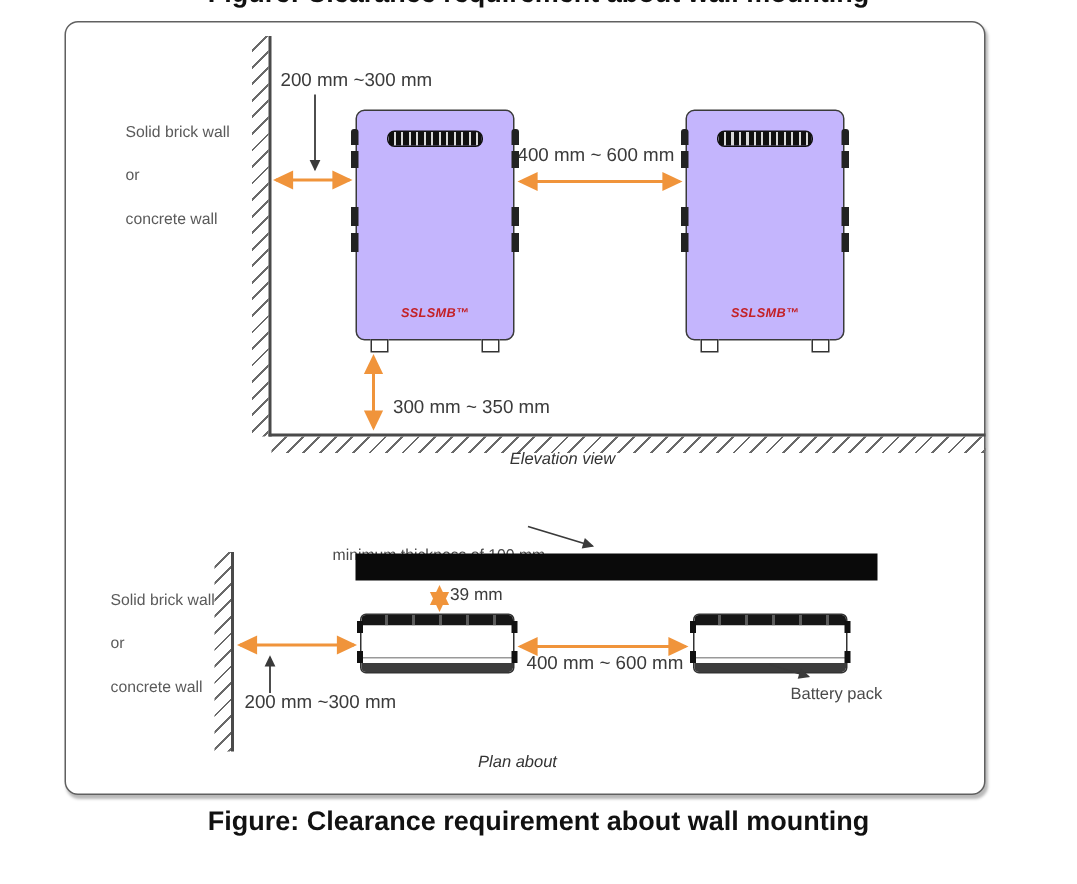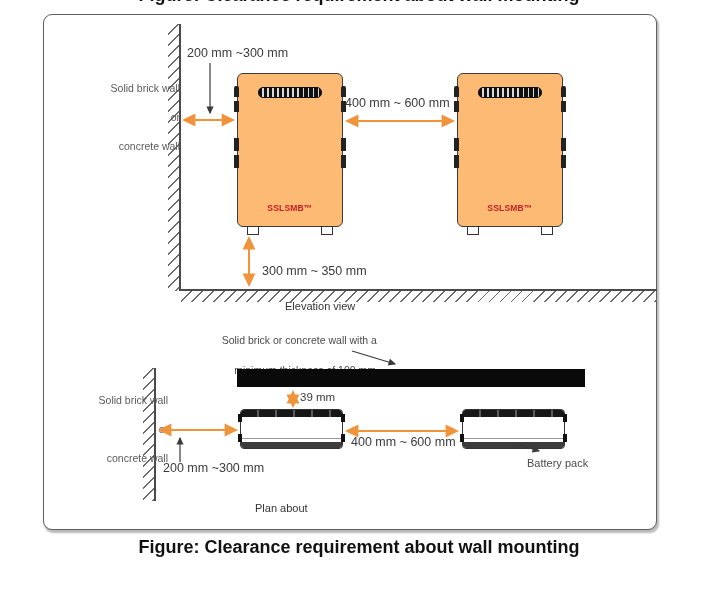--- a/index.html
+++ b/index.html
@@ -20,27 +20,27 @@
   .hatch-el-wall{left:168px;top:24px;width:11px;height:267px;}
   .hatch-floor{left:181px;top:291px;width:476px;height:11px;}
   .hatch-pl-wall{left:143px;top:368px;width:11px;height:133px;}
   .wline{position:absolute;background:#4a4a4a;}
   .el-wall-line{left:179px;top:24px;width:1.6px;height:267px;}
   .floor-line{left:179px;top:289px;width:478px;height:1.6px;}
   .pl-wall-line{left:154px;top:368px;width:1.6px;height:133px;}
 
   
   .lbl{position:absolute;color:#4a4a4a;font-size:10.5px;line-height:14.5px;white-space:pre;}
-  .center{text-align:right;}
+  .center{text-align:left;}
   .dim{position:absolute;color:#3b3b3b;font-size:12.5px;white-space:nowrap;}
-  .viewlbl{position:absolute;width:180px;text-align:left;color:#333;font-size:11px;}
+  .viewlbl{position:absolute;width:180px;text-align:center;color:#333;font-size:11px;font-style:italic;}
 
   
-  .batt-el{position:absolute;top:73px;width:106px;height:154px;background:#fdba74;
-           border:1.5px solid #3a3a3a;border-radius:6px;box-sizing:border-box;}
+  .batt-el{position:absolute;top:73px;width:106px;height:154px;background:#c4b5fd;
+           border:1.5px solid #3a3a3a;border-radius:6px;box-sizing:border-box;font-style:italic;}
   .vent{position:absolute;top:13px;left:20px;right:20px;height:9px;border-radius:5px;border:1px solid #101010;
         background:repeating-linear-gradient(90deg,#101010 0 3.5px,#d9d9d9 3.5px 5px);}
   .clips{position:absolute;width:5px;top:12px;height:86px;border-radius:2px;
          background:linear-gradient(to bottom,#222 0,#222 11px,transparent 11px,transparent 15px,
            #222 15px,#222 26px,transparent 26px,transparent 52px,#222 52px,#222 65px,
            transparent 65px,transparent 69px,#222 69px,#222 82px,transparent 82px);}
   .clips.l{left:-4px}.clips.r{right:-4px}
   .blogo{position:absolute;bottom:13px;width:100%;text-align:center;font-size:8.5px;font-weight:700;letter-spacing:.2px;}
   .foot{position:absolute;bottom:-9px;width:12px;height:9px;background:#fff;border:1.5px solid #333;box-sizing:border-box;}
   .foot.f1{left:9px}.foot.f2{right:9px}
@@ -103,21 +103,21 @@
     <div class="clips l"></div>
     <div class="clips r"></div>
     <div class="blogo" style="color:#C42127;">SSLSMB™</div>
     <div class="foot f1"></div>
     <div class="foot f2"></div>
   </div>
 
   <div class="viewlbl" style="left:285px;top:300px;">Elevation view</div>
 
   <div class="lbl center" style="left:210px;top:318px;width:166px;line-height:15px;">
-    <span>Solid brick or concrete wall with a</span><br>
+    <br>
     <span>minimum thickness of 100 mm</span>
   </div>
 
   <div class="wall-bar"></div>
 
   <div class="dim" style="left:300px;top:391px;font-size:11.5px;">39 mm</div>
 
   <div class="hatch hatch-pl-wall"></div>
   <div class="wline pl-wall-line"></div>
 

